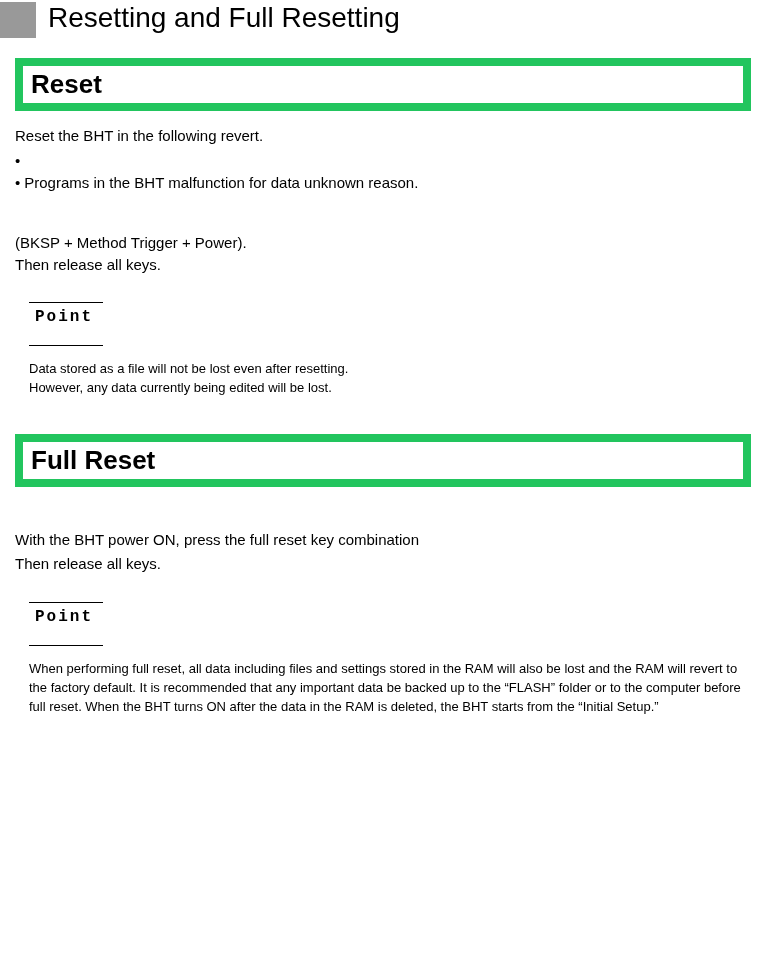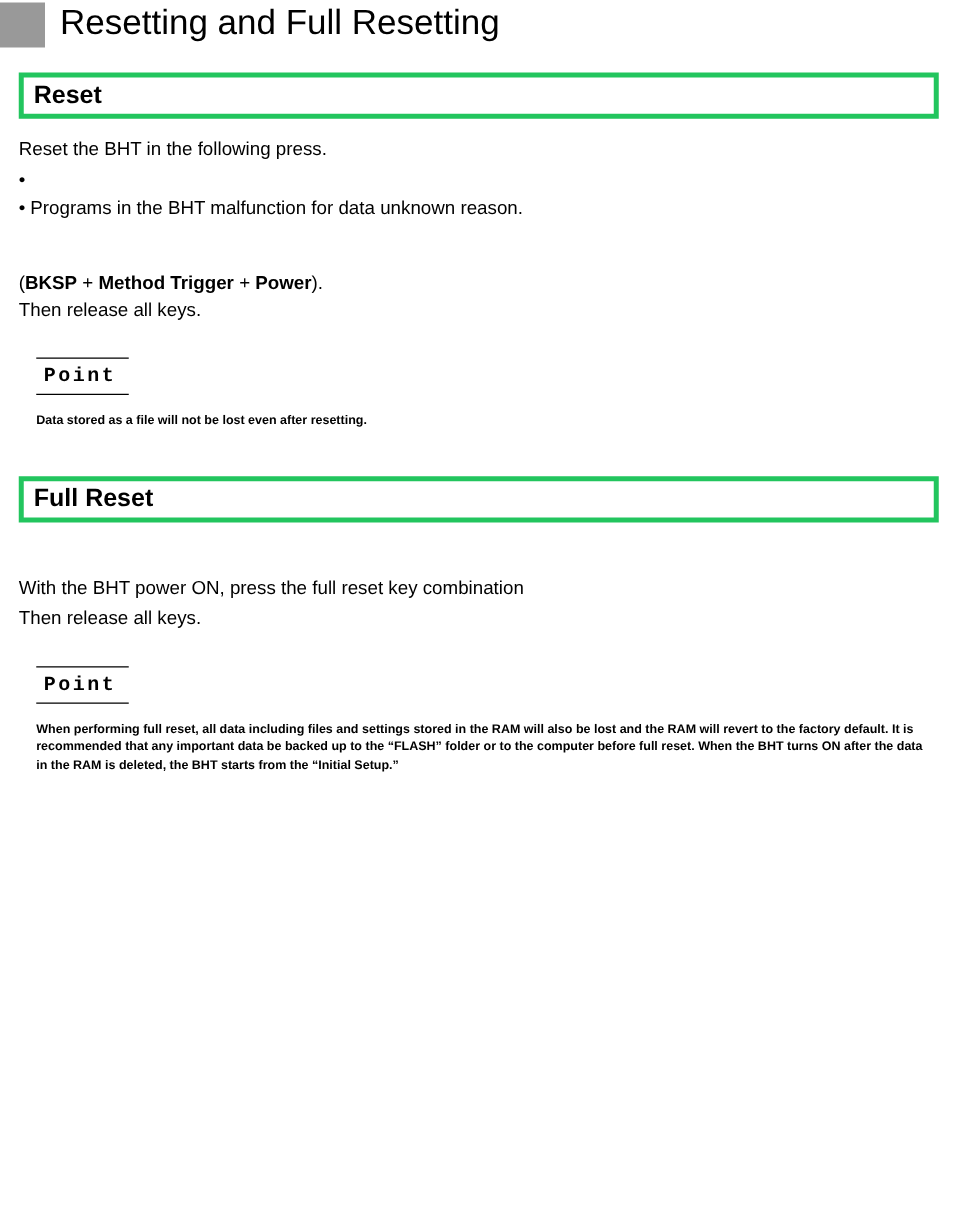--- a/index.html
+++ b/index.html
@@ -22,23 +22,23 @@
       flex-shrink: 0;
     }
     .page-title {
       font-size: 28px;
       font-weight: normal;
     }
     .content {
       padding: 0 15px 0 15px;
     }
     .section-heading {
-      border: 4px solid #22c55e;
+      border: 8px solid #22c55e;
       padding: 3px 8px;
-      font-size: 20px;
+      font-size: 26px;
       font-weight: bold;
       margin-bottom: 14px;
     }
     .body-text {
       font-size: 15px;
       line-height: 1.5;
       margin-bottom: 2px;
     }
     .bullet-row {
       display: flex;
@@ -58,65 +58,65 @@
       margin-top: 26px;
     }
     .point-label {
       font-family: "Courier New", monospace;
       font-weight: bold;
       font-size: 16px;
       letter-spacing: 2px;
       display: inline-block;
       border-top: 1px solid #000;
       border-bottom: 1px solid #000;
-      padding: 5px 10px 5px 6px;
+      padding: 5px 10px 19px 6px;
       margin-bottom: 14px;
     }
     .point-body {
-      font-size: 10px;
+      font-size: 13px;
       line-height: 1.45;
       padding-right: 10px;
-      font-weight: bold;
     }
     .key-combo-line {
       font-size: 15px;
       line-height: 1.55;
     }
-    .bold { font-weight: bold; }
+    .bold { font-weight: normal; }
   </style>
 </head>
 <body>
 
 <div class="page-header">
   <div class="header-square"></div>
   <div class="page-title">Resetting and Full Resetting</div>
 </div>
 
 <div class="content">
 
   <div class="section-heading">Reset</div>
-  <div class="body-text">Reset the BHT in the following press.</div>
+  <div class="body-text">Reset the BHT in the following revert.</div>
   <div class="bullet-row">
     <span class="bullet-dot">•</span>
   </div>
   <div class="bullet-row">
     <span class="bullet-dot">•</span>
     <span>Programs in the BHT malfunction for data unknown reason.</span>
   </div>
 
   <div class="section-gap"></div>
 
   <div class="key-combo-line">
     <span>(</span><span class="bold">BKSP</span><span> + </span><span class="bold">Method Trigger</span><span> + </span><span class="bold">Power</span><span>).</span>
   </div>
   <div class="body-text">Then release all keys.</div>
 
   <div class="point-block">
     <div class="point-label">Point</div>
     <div class="point-body">Data stored as a file will not be lost even after resetting.</div>
+    <div class="point-body">However, any data currently being edited will be lost.</div>
   </div>
 
   <div class="section-gap"></div>
 
   <div class="section-heading">Full Reset</div>
 
   <div class="section-gap" style="height:28px;"></div>
 
   <div class="body-text">With the BHT power ON, press the full reset key combination</div>
   <div class="body-text">Then release all keys.</div>

